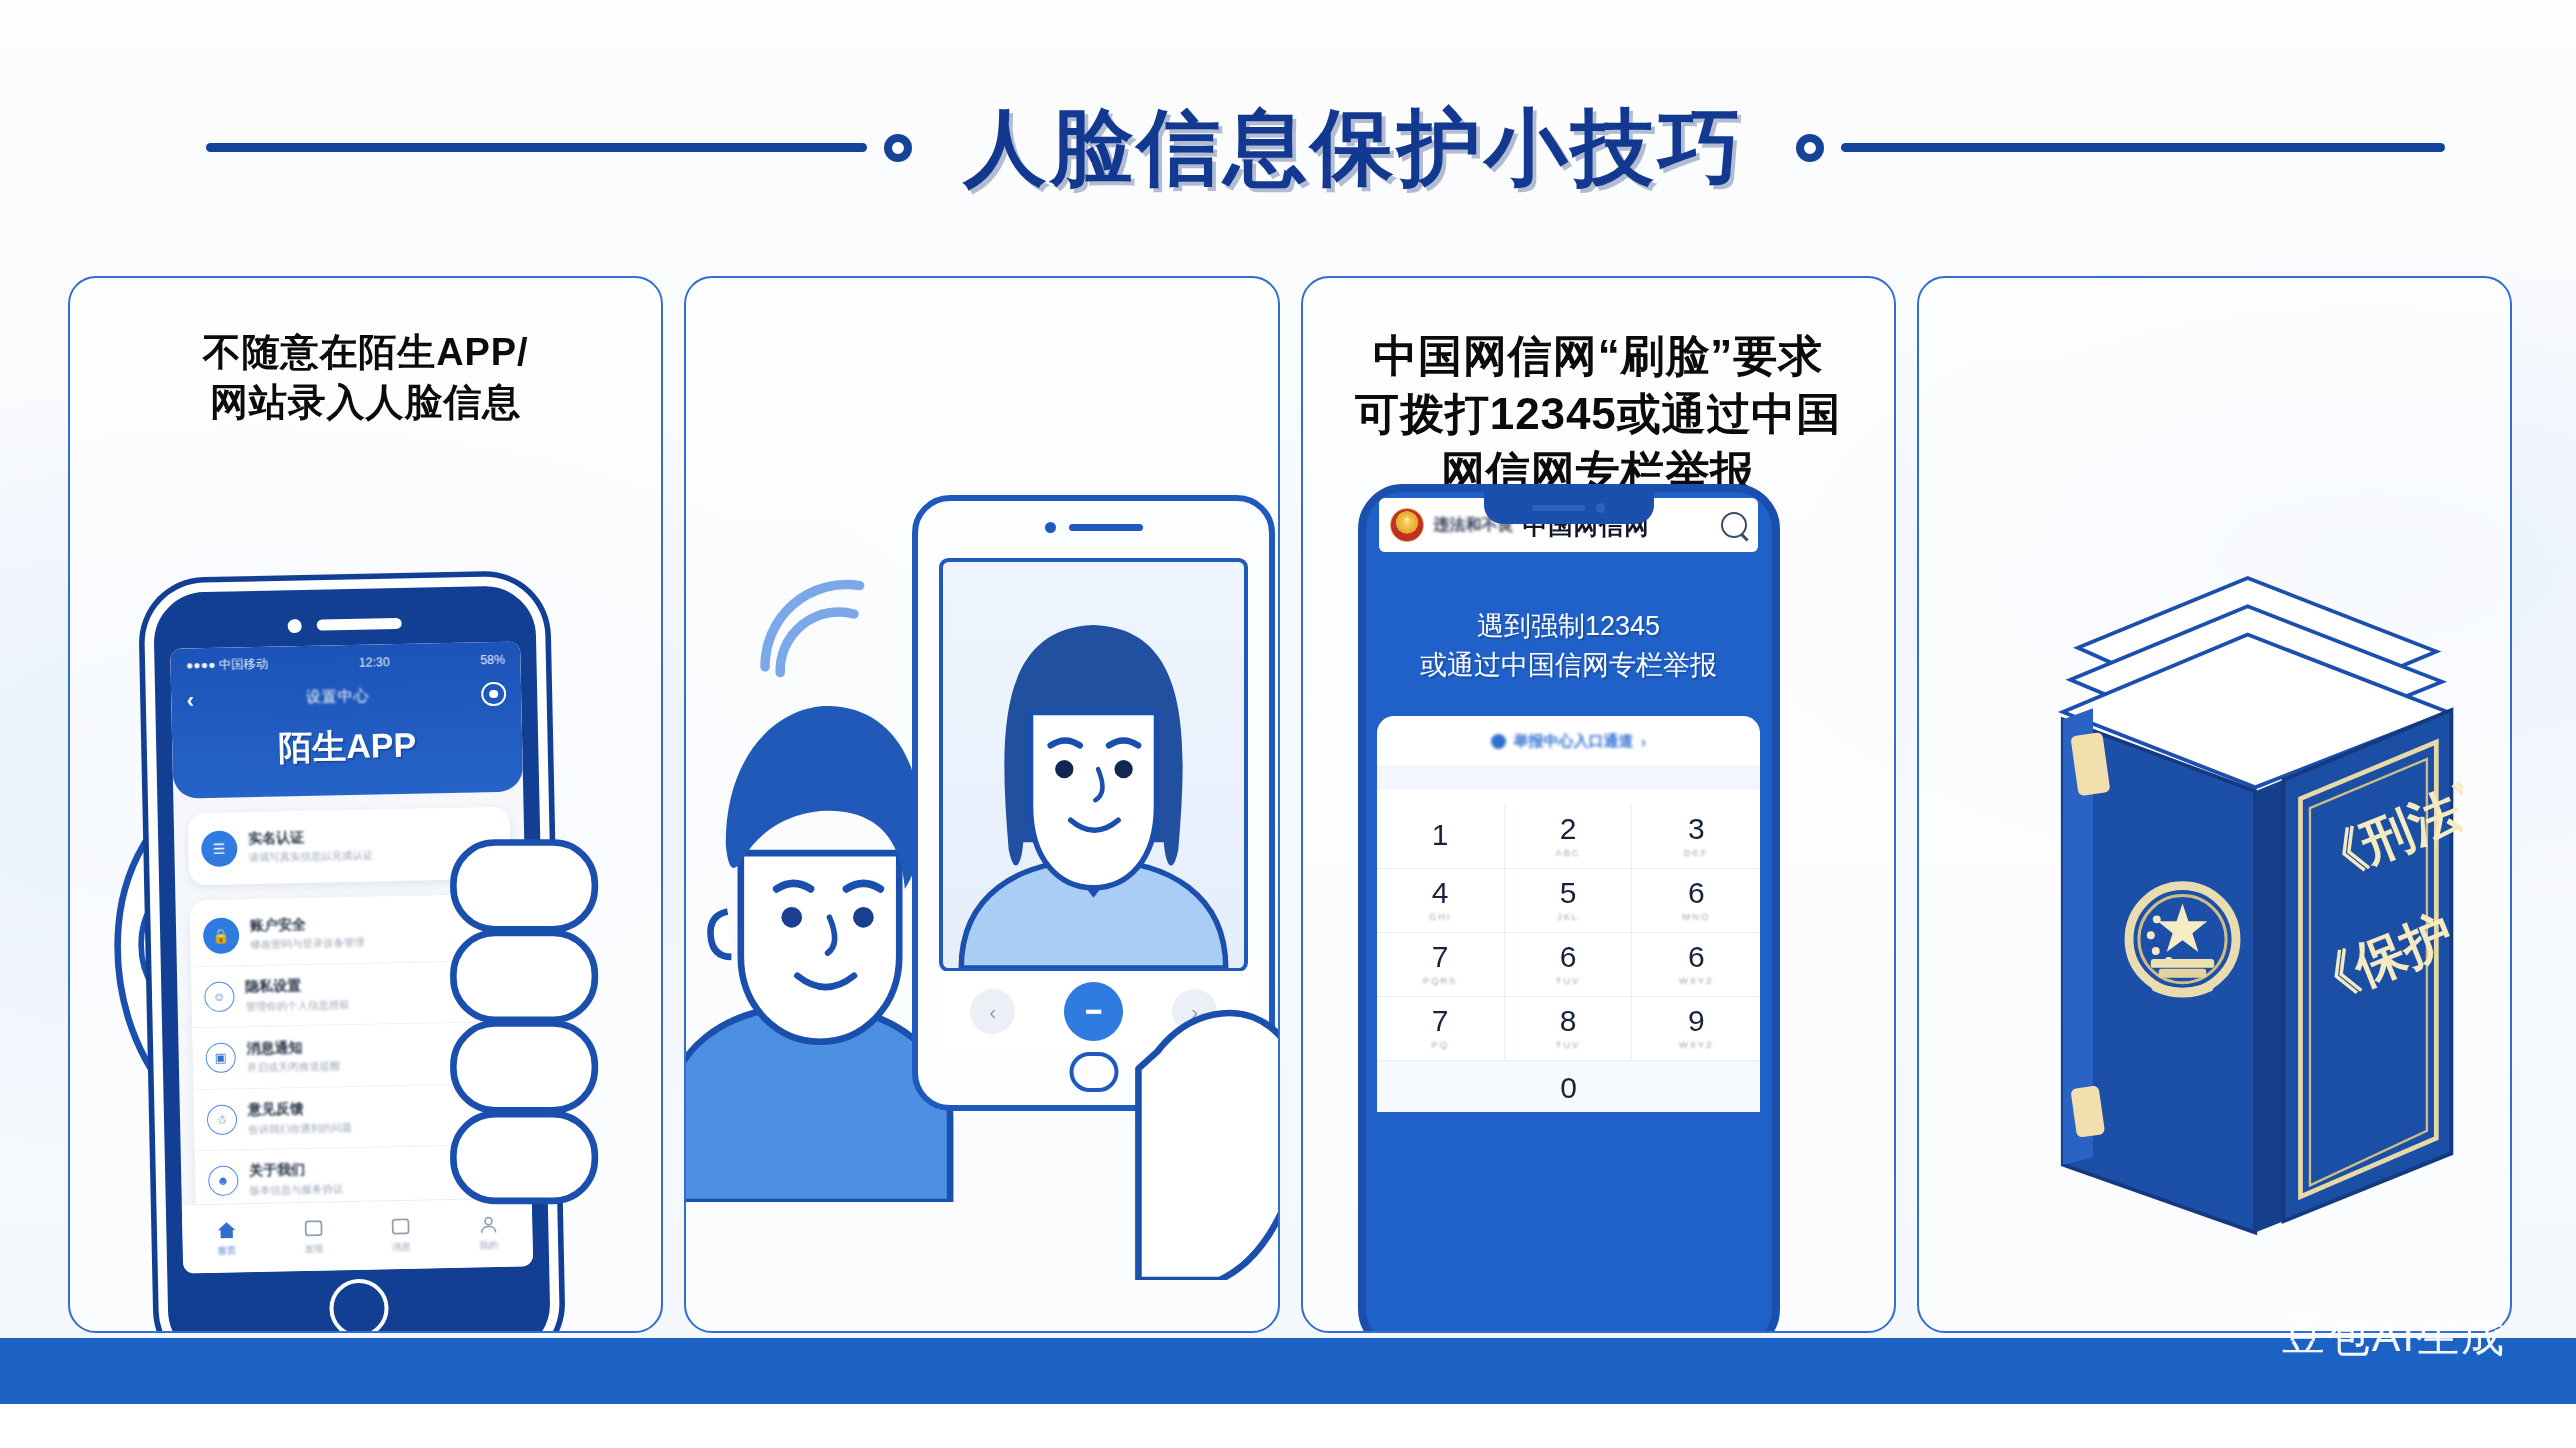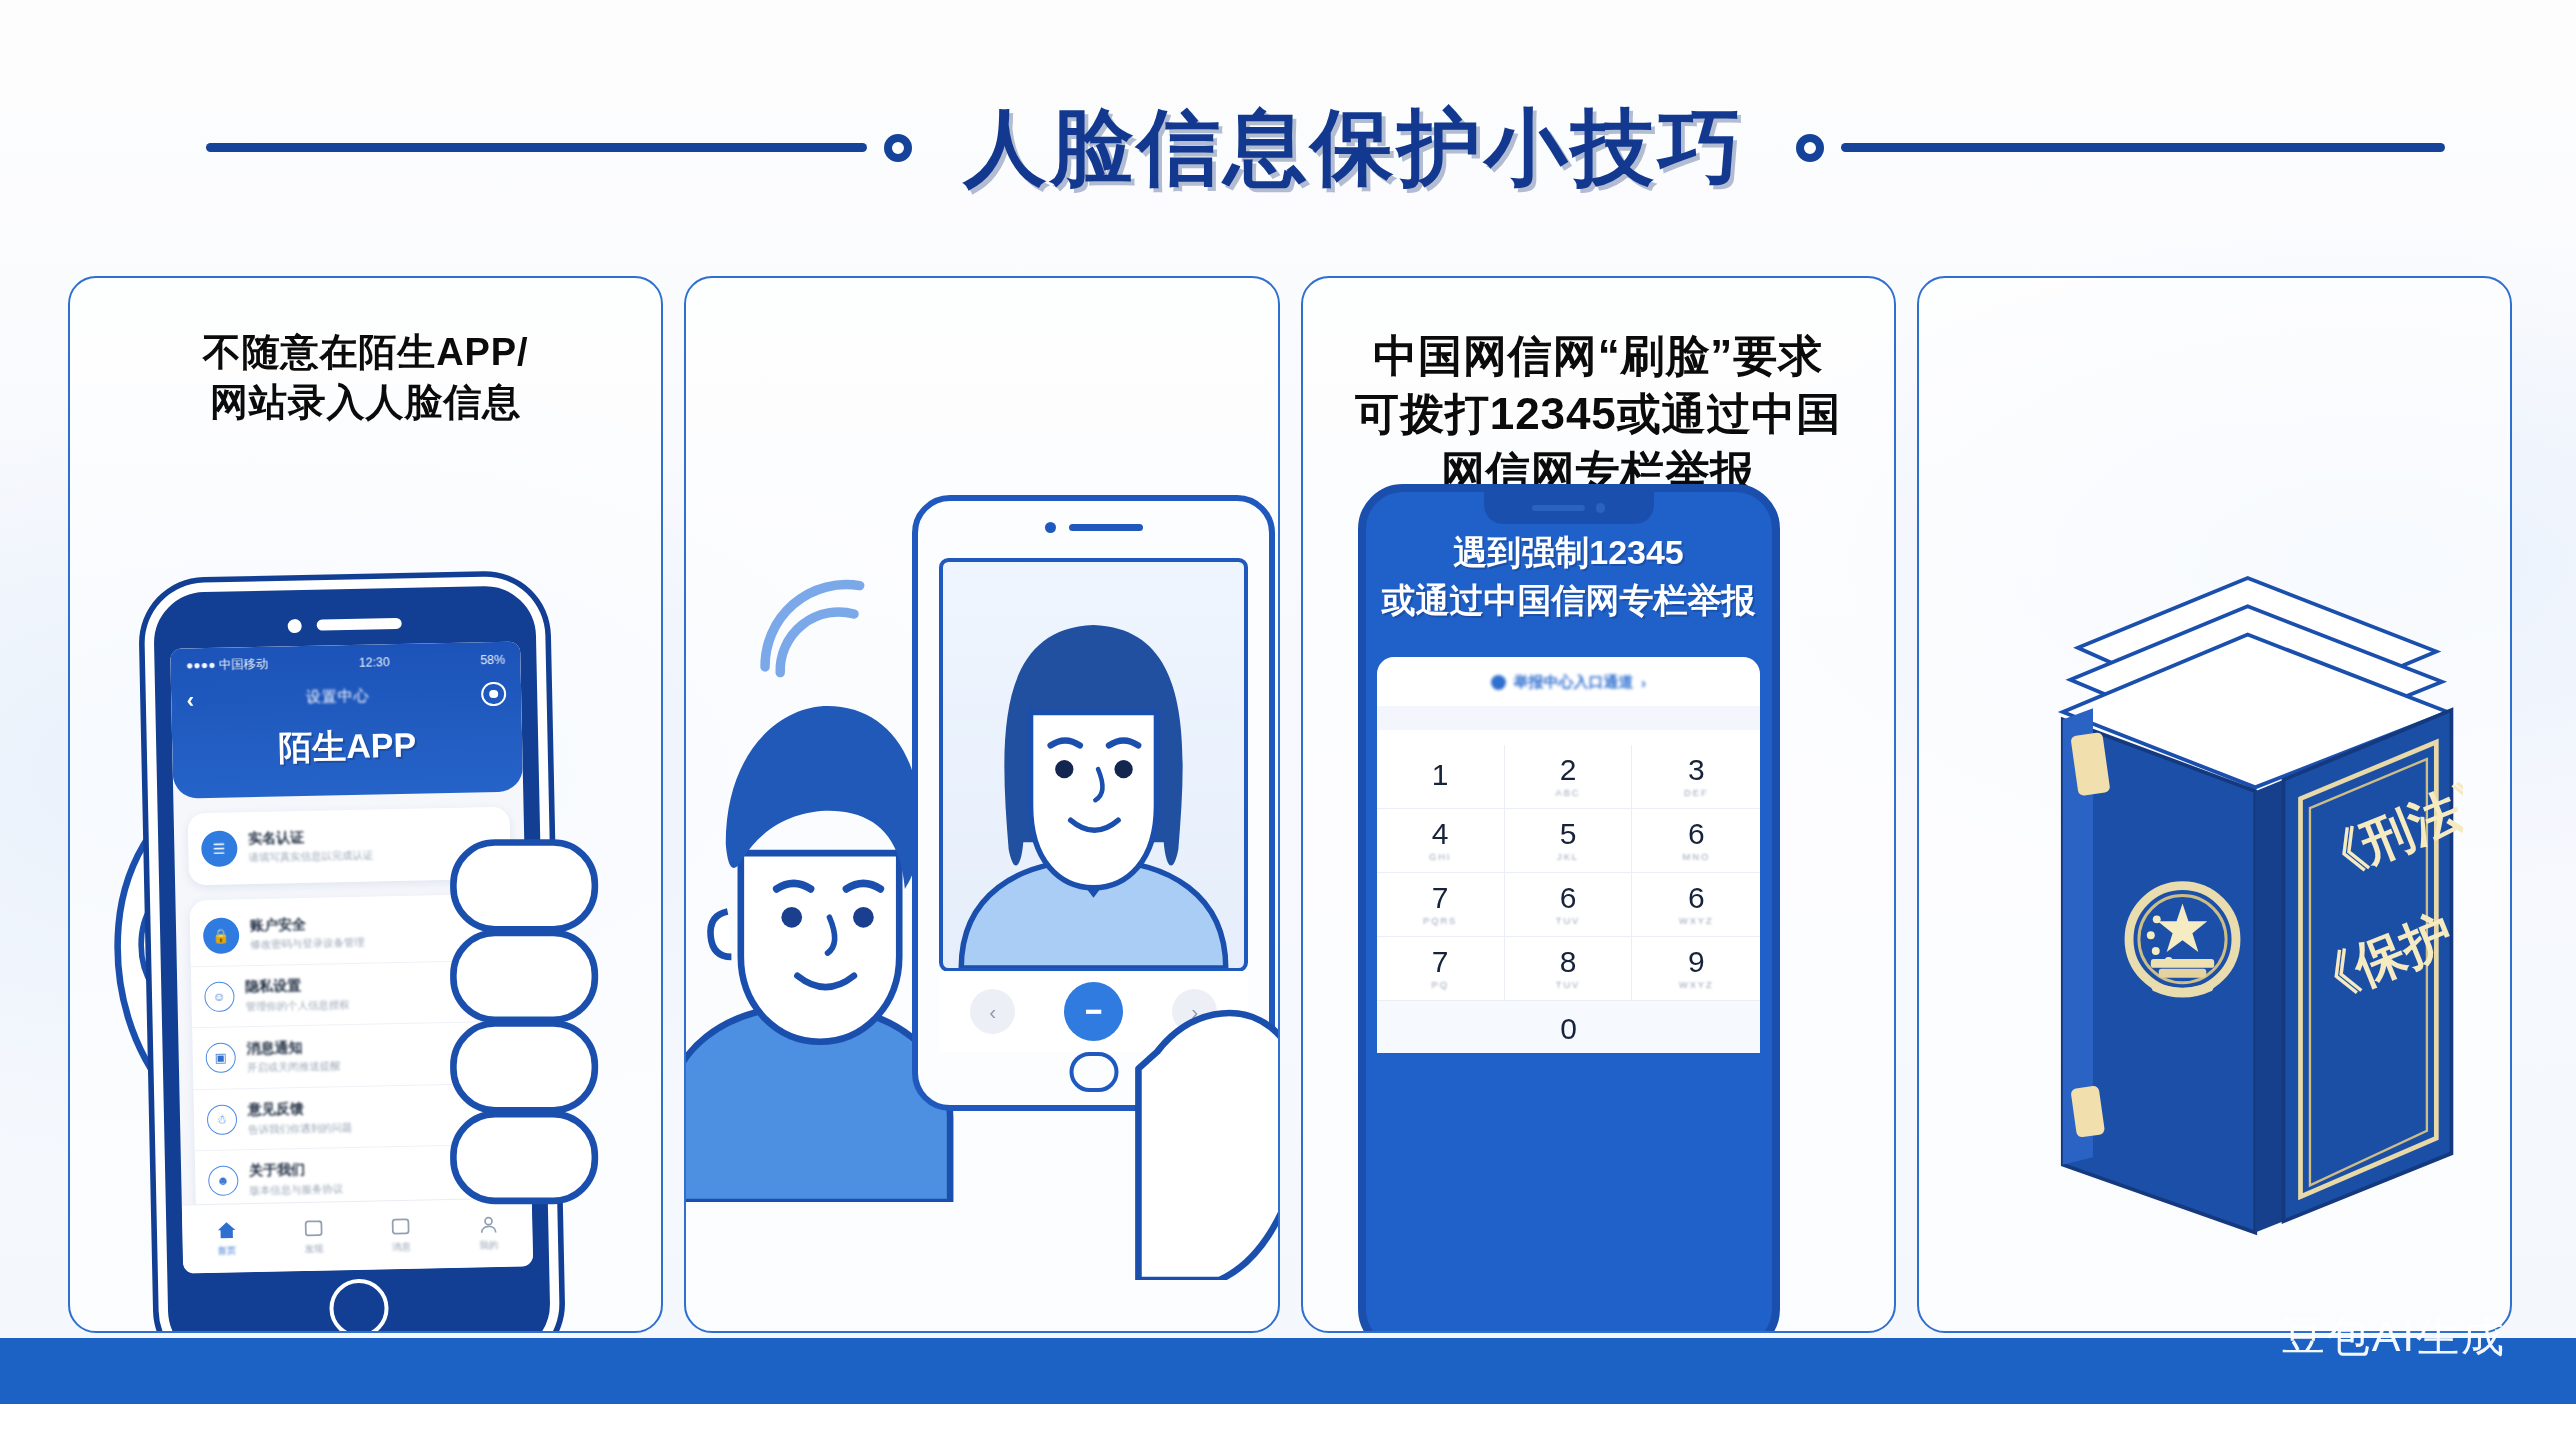--- a/index.html
+++ b/index.html
@@ -123,22 +123,22 @@
     border:1.9px solid #d8b24a;box-sizing:border-box;position:relative;}
   .emblem:after{content:"";position:absolute;left:50%;top:32%;transform:translate(-50%,-50%);
     width:7.5px;height:7.5px;background:#ffe9a8;
     clip-path:polygon(50% 0,61% 35%,98% 35%,68% 57%,79% 91%,50% 70%,21% 91%,32% 57%,2% 35%,39% 35%);}
   .sq-blur{font-size:16px;color:#2a3650;filter:blur(1.5px);font-weight:bold;}
   .sq-name{font-size:24.5px;font-weight:bold;color:#101828;letter-spacing:0.9px;}
   .sq-ic{margin-left:auto;width:26.4px;height:26.4px;border:2.8px solid #3a4a63;border-radius:50%;
     box-sizing:border-box;position:relative;}
   .sq-ic:after{content:"";position:absolute;right:-4.7px;bottom:-2.8px;width:9.4px;height:2.8px;
     background:#3a4a63;transform:rotate(45deg);}
-  .ph3-banner{padding:36px 15px 32px;text-align:center;color:#fff;font-size:34px;
-    font-weight:bold;line-height:1.42;text-shadow:1.9px 1.9px 0 rgba(0,0,0,.16);}
+  .ph3-banner{padding:55px 15px 32px;text-align:center;color:#fff;font-size:27px;
+    font-weight:normal;line-height:1.42;text-shadow:1.9px 1.9px 0 rgba(0,0,0,.16);}
   .ph3-panel{margin:0 11.3px;background:#fff;border-radius:17px 17px 0 0;height:396px;overflow:hidden;}
   .panel-link{display:flex;align-items:center;justify-content:center;gap:7.5px;
     padding:16px 0 14px;font-size:15px;color:#2f6fd0;font-weight:bold;filter:blur(1.4px);}
   .panel-link .dot{width:15px;height:15px;border-radius:50%;background:#2f6fd0;filter:none;}
   .panel-strip{height:24.5px;background:#f3f6fc;}
   .panel-strip2{height:15px;background:#fff;}
   .keypad{display:grid;grid-template-columns:repeat(3,1fr);}
   .key{height:63px;border-right:0.9px solid #ebeef4;border-bottom:0.9px solid #ebeef4;
     display:flex;flex-direction:column;align-items:center;justify-content:center;}
   .key:nth-child(3n){border-right:none;}
@@ -367,20 +367,26 @@
       <div class="card-title" style="white-space:pre-line;font-size:44px">中国网信网“刷脸”要求
 可拨打12345或通过中国
 网信网专栏举报</div>
       <div class="card-art">
         <div class="ph3">
           <div class="ph3-notch">
             <div class="sp"></div>
             <div class="cm"></div>
           </div>
 
+          <div class="ph3-search">
+            <div class="emblem"></div>
+            <span class="sq-blur">违法和不良</span>
+            <span class="sq-name">中国网信网</span>
+            <span class="sq-ic"></span>
+          </div>
 
           <div class="ph3-banner">
             <div>遇到强制12345</div>
             <div>或通过中国信网专栏举报</div>
           </div>
 
           <div class="ph3-panel">
             <div class="panel-link">
               <span class="dot"></span>
               <span>举报中心入口通道</span>

